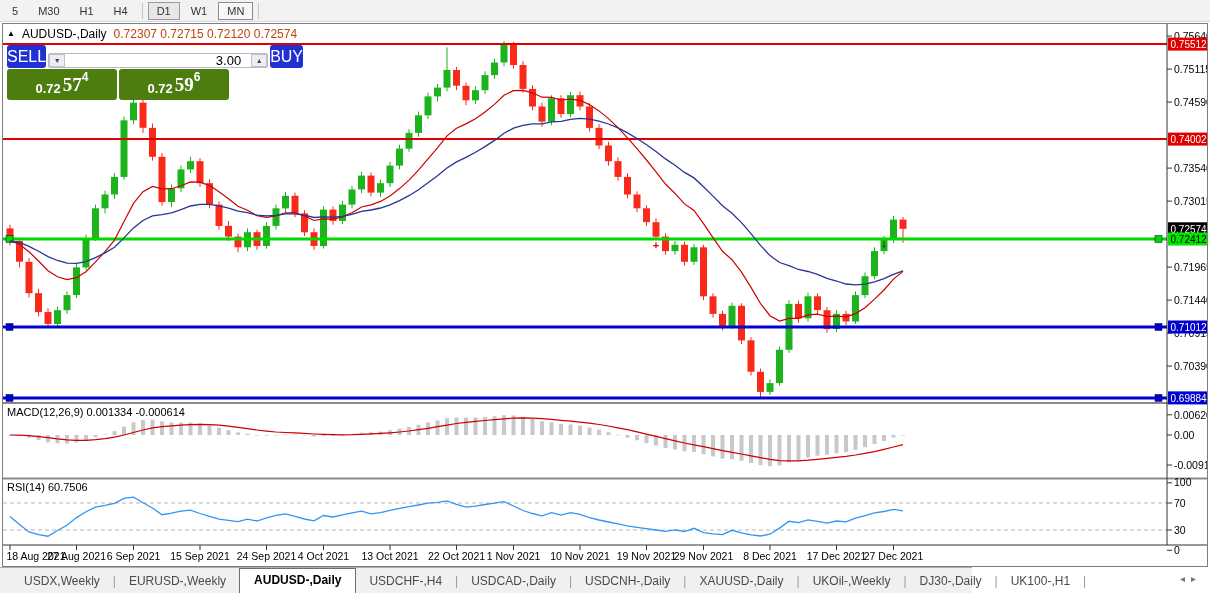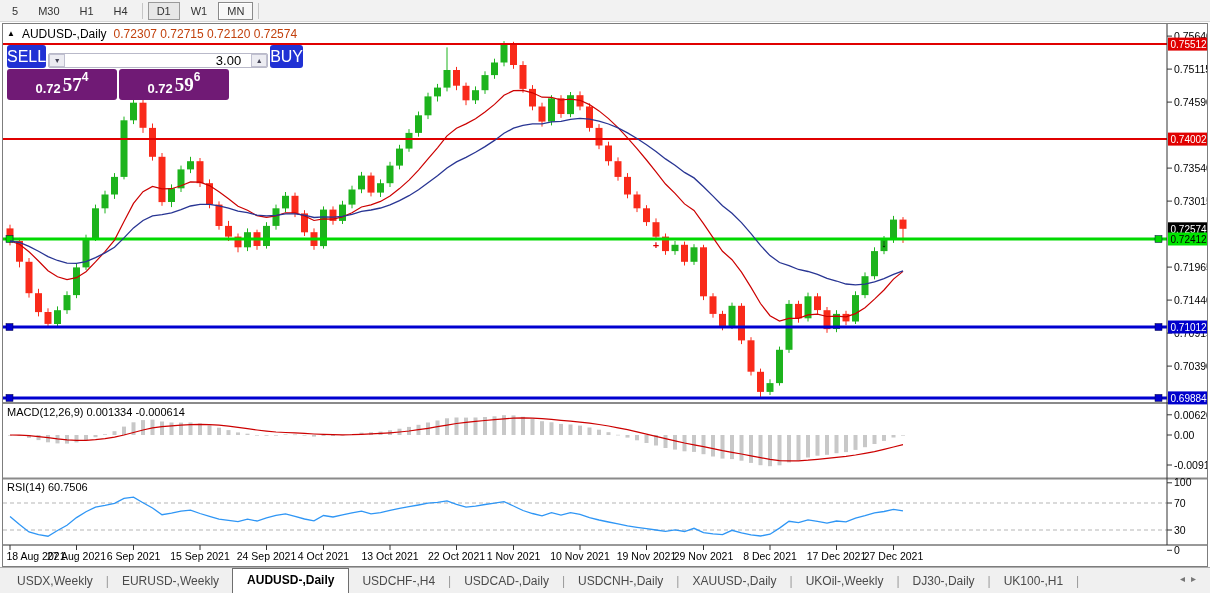--- a/index.html
+++ b/index.html
@@ -19,26 +19,26 @@
   #chart { position:absolute; left:0; top:0; }
   
   .panel { position:absolute; left:4px; top:21px; width:222px; height:56px; z-index:6; }
   .prow1 { display:flex; height:23px; gap:2px; }
   .btn { background:#2031d4; color:#fff; font-size:16px; display:flex; align-items:center; justify-content:center; border-radius:3px; cursor:pointer; }
   .sellbtn { width:55px; } .buybtn { width:53px; }
   .spin { flex:1; background:#e4e4e4; border:1px solid #b9b9c9; border-radius:2px; display:flex; align-items:stretch;margin-top:8px; }
   .spbtn { width:16px; background:#ececf2; border:1px solid #c0c0d0; font-size:7px; color:#445; display:flex; align-items:center; justify-content:center; cursor:pointer; }
   .spin input { flex:1; border:none; outline:none; font-size:13px; text-align:right; padding-right:10px; font-family:"Liberation Sans",sans-serif; color:#000; min-width:0; }
   .prow2 { display:flex; height:31px; gap:2px; margin-top:1px; }
-  .tile { flex:1; background:#701a75; color:#fff; border-radius:3px; display:flex; align-items:flex-end; justify-content:center; padding-bottom:2px; cursor:pointer; }
+  .tile { flex:1; background:#4d7c0f; color:#fff; border-radius:3px; display:flex; align-items:flex-end; justify-content:center; padding-bottom:2px; cursor:pointer; }
   .tile .pre { font-size:13px; font-weight:bold; margin:0 2px 2px 0; }
   .tile .big { font-size:19px; font-weight:bold; line-height:26px;font-family:Liberation Serif, serif; }
   .tile .sup { font-size:12px; font-weight:bold; align-self:flex-start; margin-top:1px; }
   
-  .tabbar { position:absolute; left:0; top:567px; width:1210px; height:26px; background:#f0f0f0; border-top:1px solid #adadad; display:flex; align-items:flex-end; padding-left:4px; }
+  .tabbar { position:absolute; left:0; top:567px; width:972px; height:26px; background:#f0f0f0; border-top:1px solid #adadad; display:flex; align-items:flex-end; padding-left:11px; }
   .tab { font-size:12px; color:#4a4a4a; padding:4px 13px 5px 13px; cursor:pointer; white-space:nowrap; }
   .tab.active { background:#fff; color:#000; font-weight:bold; border:1px solid #6e6e6e; border-bottom:none; padding:4px 14px 6px 14px; margin-bottom:0; }
   .tab-sep { color:#999; font-size:12px; padding-bottom:5px; }
   .tabnav { position:absolute; right:8px; top:573px; font-size:10px; color:#777; letter-spacing:6px; cursor:pointer; }
 </style>
 </head>
 <body>
 
 <div class="toolbar">
   <span class="tf">5</span>

